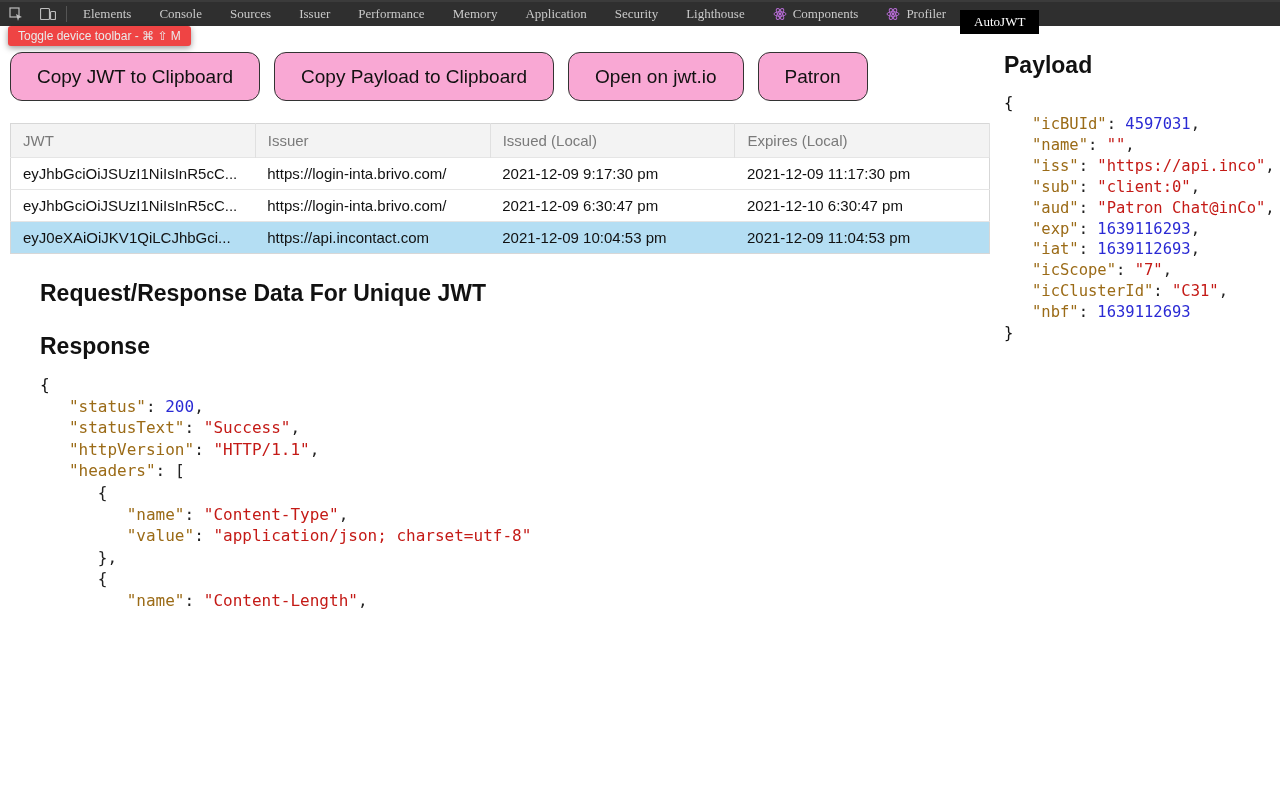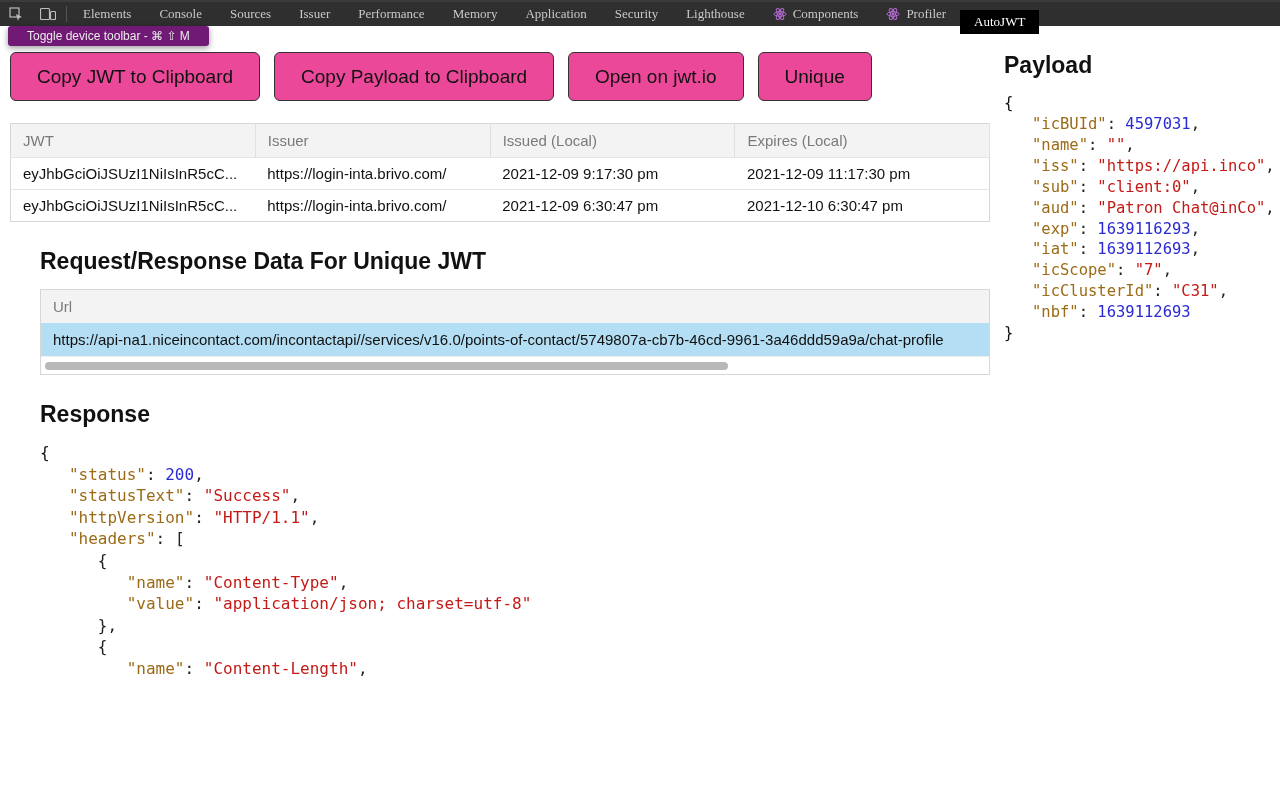--- a/index.html
+++ b/index.html
@@ -53,24 +53,24 @@
     background: #000;
     color: #fff;
     margin-top: 16px;
   }
 
   
   .tooltip {
     position: absolute;
     top: 26px;
     left: 8px;
-    background: #701a75;
+    background: #ef4444;
     color: #eaeaea;
     font-size: 12px;
-    padding: 3px 19px;
+    padding: 3px 10px;
     border-radius: 3px;
     white-space: nowrap;
     box-shadow: 0 2px 6px rgba(0,0,0,0.4);
   }
 
   .panel {
     display: flex;
     width: 100%;
     height: calc(800px - 26px);
   }
@@ -83,22 +83,22 @@
   .right {
     width: 280px;
     padding: 18px 0 0 4px;
     overflow: hidden;
   }
 
   
   .btn-row { display: flex; gap: 14px; margin-bottom: 22px; padding-top: 8px;}
   .btn {
     border: 1.5px solid #333;
-    background: #ec4899;
-    border-radius: 6px;
+    background: #f9a8d4;
+    border-radius: 12px;
     padding: 14px 26px;
     font-size: 19px;
     font-weight: 500;
     color: #111;
     cursor: default;
     line-height: 1;
   }
 
   h2.section {
     font-size: 23px;
@@ -238,21 +238,21 @@
 <div class="tooltip">
   <span>Toggle device toolbar - ⌘ ⇧ M</span>
 </div>
 
 <div class="panel">
   <div class="left">
     <div class="btn-row">
       <div class="btn"><span>Copy JWT to Clipboard</span></div>
       <div class="btn"><span>Copy Payload to Clipboard</span></div>
       <div class="btn"><span>Open on jwt.io</span></div>
-      <div class="btn"><span>Unique</span></div>
+      <div class="btn"><span>Patron</span></div>
     </div>
 
 
     <table class="data">
       <colgroup>
           <col style="width:25%">
           <col style="width:24%">
           <col style="width:25%">
           <col style="width:26%">
         </colgroup>
@@ -270,32 +270,31 @@
             <td>https://login-inta.brivo.com/</td>
             <td>2021-12-09 9:17:30 pm</td>
             <td>2021-12-09 11:17:30 pm</td>
           </tr>
           <tr>
             <td>eyJhbGciOiJSUzI1NiIsInR5cC...</td>
             <td>https://login-inta.brivo.com/</td>
             <td>2021-12-09 6:30:47 pm</td>
             <td>2021-12-10 6:30:47 pm</td>
           </tr>
+          <tr class="selected">
+            <td>eyJ0eXAiOiJKV1QiLCJhbGci...</td>
+            <td>https://api.incontact.com</td>
+            <td>2021-12-09 10:04:53 pm</td>
+            <td>2021-12-09 11:04:53 pm</td>
+          </tr>
         </tbody>
     </table>
 
     <h2 class="section indent"><span>Request/Response Data For Unique JWT</span></h2>
 
-    <div class="url-wrap">
-      <div class="hdr"><span>Url</span></div>
-      <div class="cell"><span>https://api-na1.niceincontact.com/incontactapi//services/v16.0/points-of-contact/5749807a-cb7b-46cd-9961-3a46ddd59a9a/chat-profile</span></div>
-      <div class="scrollbar-track">
-        <div class="scrollbar-thumb"></div>
-      </div>
-    </div>
 
     <h2 class="section indent"><span>Response</span></h2>
 
     <pre class="code" id="response-code">{
    <span class="tok-key">"status"</span><span class="tok-punct">: </span><span class="tok-num">200</span><span class="tok-punct">,</span>
    <span class="tok-key">"statusText"</span><span class="tok-punct">: </span><span class="tok-str">"Success"</span><span class="tok-punct">,</span>
    <span class="tok-key">"httpVersion"</span><span class="tok-punct">: </span><span class="tok-str">"HTTP/1.1"</span><span class="tok-punct">,</span>
    <span class="tok-key">"headers"</span><span class="tok-punct">: [</span>
       <span class="tok-punct">{</span>
          <span class="tok-key">"name"</span><span class="tok-punct">: </span><span class="tok-str">"Content-Type"</span><span class="tok-punct">,</span>

